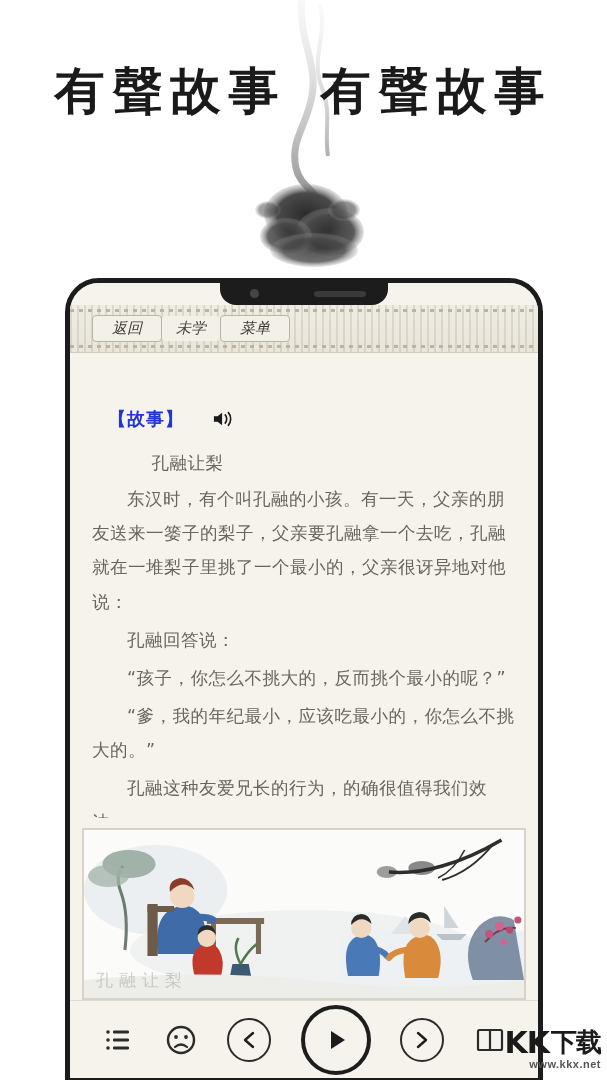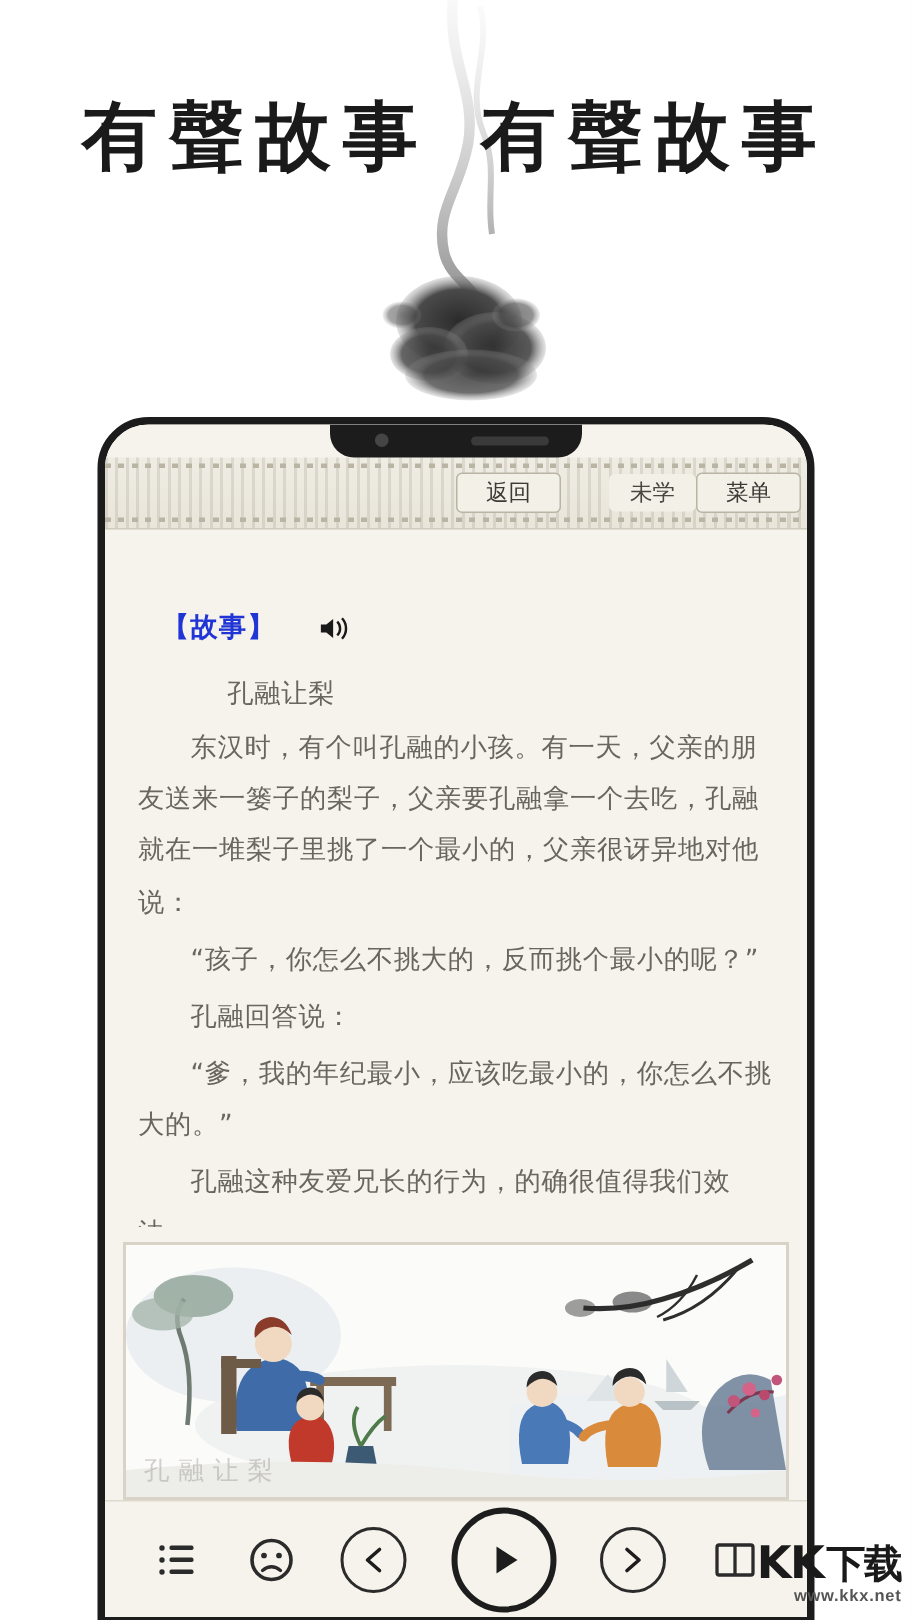--- a/index.html
+++ b/index.html
@@ -107,23 +107,24 @@
   .topbar {
     position: relative;
     height: 48px;
     margin-top: 22px;
     background:
       repeating-linear-gradient(90deg, rgba(150,145,130,.22) 0 2px, rgba(0,0,0,0) 2px 7px),
       linear-gradient(#efece3, #e9e5da);
     border-bottom: 1px solid #cfcabb;
     display: flex;
     align-items: center;
-    justify-content: flex-end;
-    padding: 0 4px;
+    justify-content: flex-start;
+    padding: 0 22px;
     box-sizing: border-box;
+    font-style: italic;
   }
   .topbar::before, .topbar::after {
     content: "";
     position: absolute;
     left: 0; right: 0;
     height: 3px;
     background: repeating-linear-gradient(90deg, #b9b4a4 0 4px, transparent 4px 9px);
   }
   .topbar::before { top: 4px; }
   .topbar::after { bottom: 4px; }
@@ -142,21 +143,20 @@
   }
   .tb-center {
     position: relative;
     z-index: 2;
     font-size: 15px;
     color: #4a4740;
     background: #f3f0e8;
     padding: 3px 14px;
     border-radius: 4px;
     font-family: "DejaVu Sans", sans-serif;
-    margin-left: 32px;
   }
 
   
   .content {
     flex: 1;
     padding: 26px 22px 0 22px;
     box-sizing: border-box;
     overflow: hidden;
     font-family: "DejaVu Sans", sans-serif;
     color: #6a665f;
@@ -309,22 +309,22 @@
         <span class="section-title">【故事】</span>
         <svg class="speaker-icon" viewBox="0 0 24 22">
           <path d="M2 8 h4 L11 4 v14 L6 14 H2 z" fill="#1a1a1a"></path>
           <path d="M14 6 a7 7 0 0 1 0 10" stroke="#1a1a1a" stroke-width="1.8" fill="none"></path>
           <path d="M17.5 3.5 a11 11 0 0 1 0 15" stroke="#1a1a1a" stroke-width="1.8" fill="none"></path>
         </svg>
       </div>
 
       <p class="para story-title">孔融让梨</p>
       <p class="para indent">东汉时，有个叫孔融的小孩。有一天，父亲的朋友送来一篓子的梨子，父亲要孔融拿一个去吃，孔融就在一堆梨子里挑了一个最小的，父亲很讶异地对他说：</p>
+      <p class="para indent">孔融回答说：</p>
       <p class="para indent">“孩子，你怎么不挑大的，反而挑个最小的呢？”</p>
-      <p class="para indent">孔融回答说：</p>
       <p class="para indent">“爹，我的年纪最小，应该吃最小的，你怎么不挑大的。”</p>
       <p class="para indent">孔融这种友爱兄长的行为，的确很值得我们效法。</p>
     </div>
 
     <div class="illustration">
       <svg class="illu-svg" viewBox="0 0 430 168" preserveAspectRatio="none">
 
         <rect x="0" y="0" width="430" height="168" fill="#fbfbfa"></rect>
         <ellipse cx="70" cy="60" rx="70" ry="45" fill="#e9edef" opacity="0.9"></ellipse>
         <ellipse cx="215" cy="120" rx="170" ry="40" fill="#eef0ef" opacity="0.8"></ellipse>

